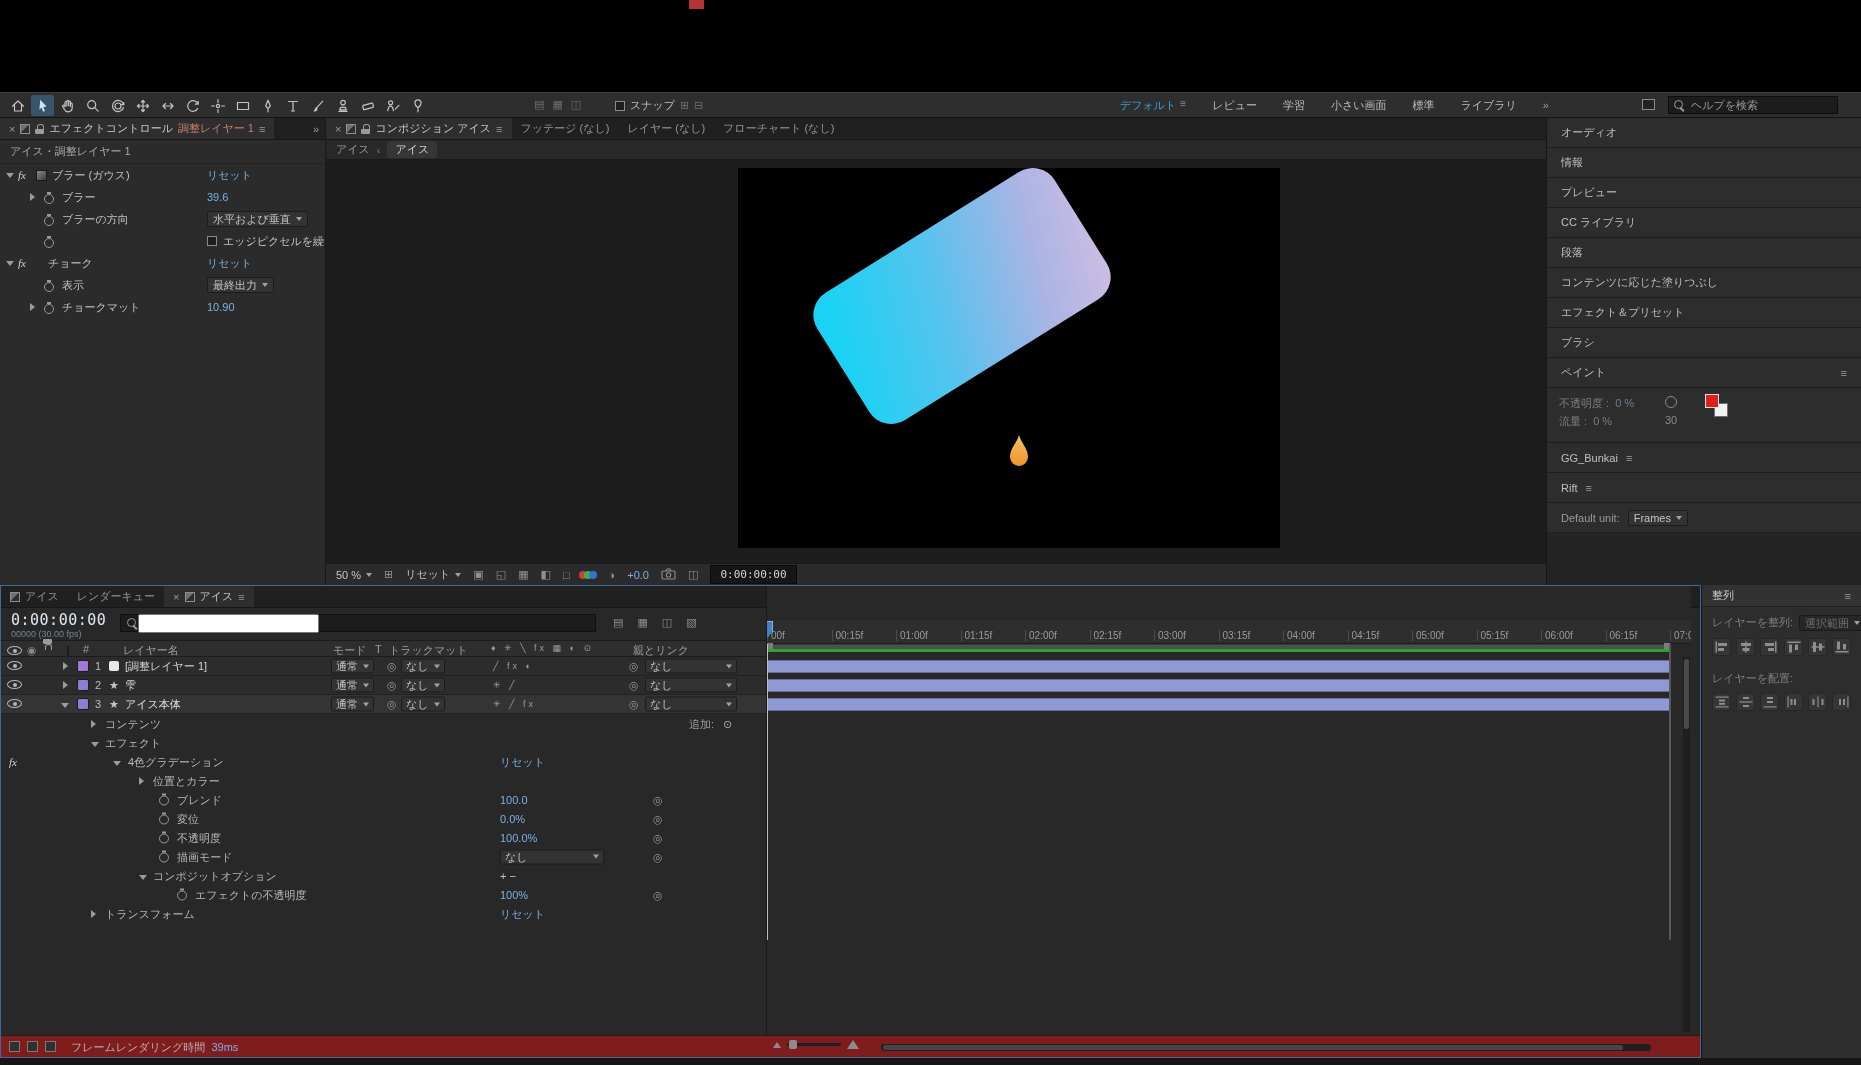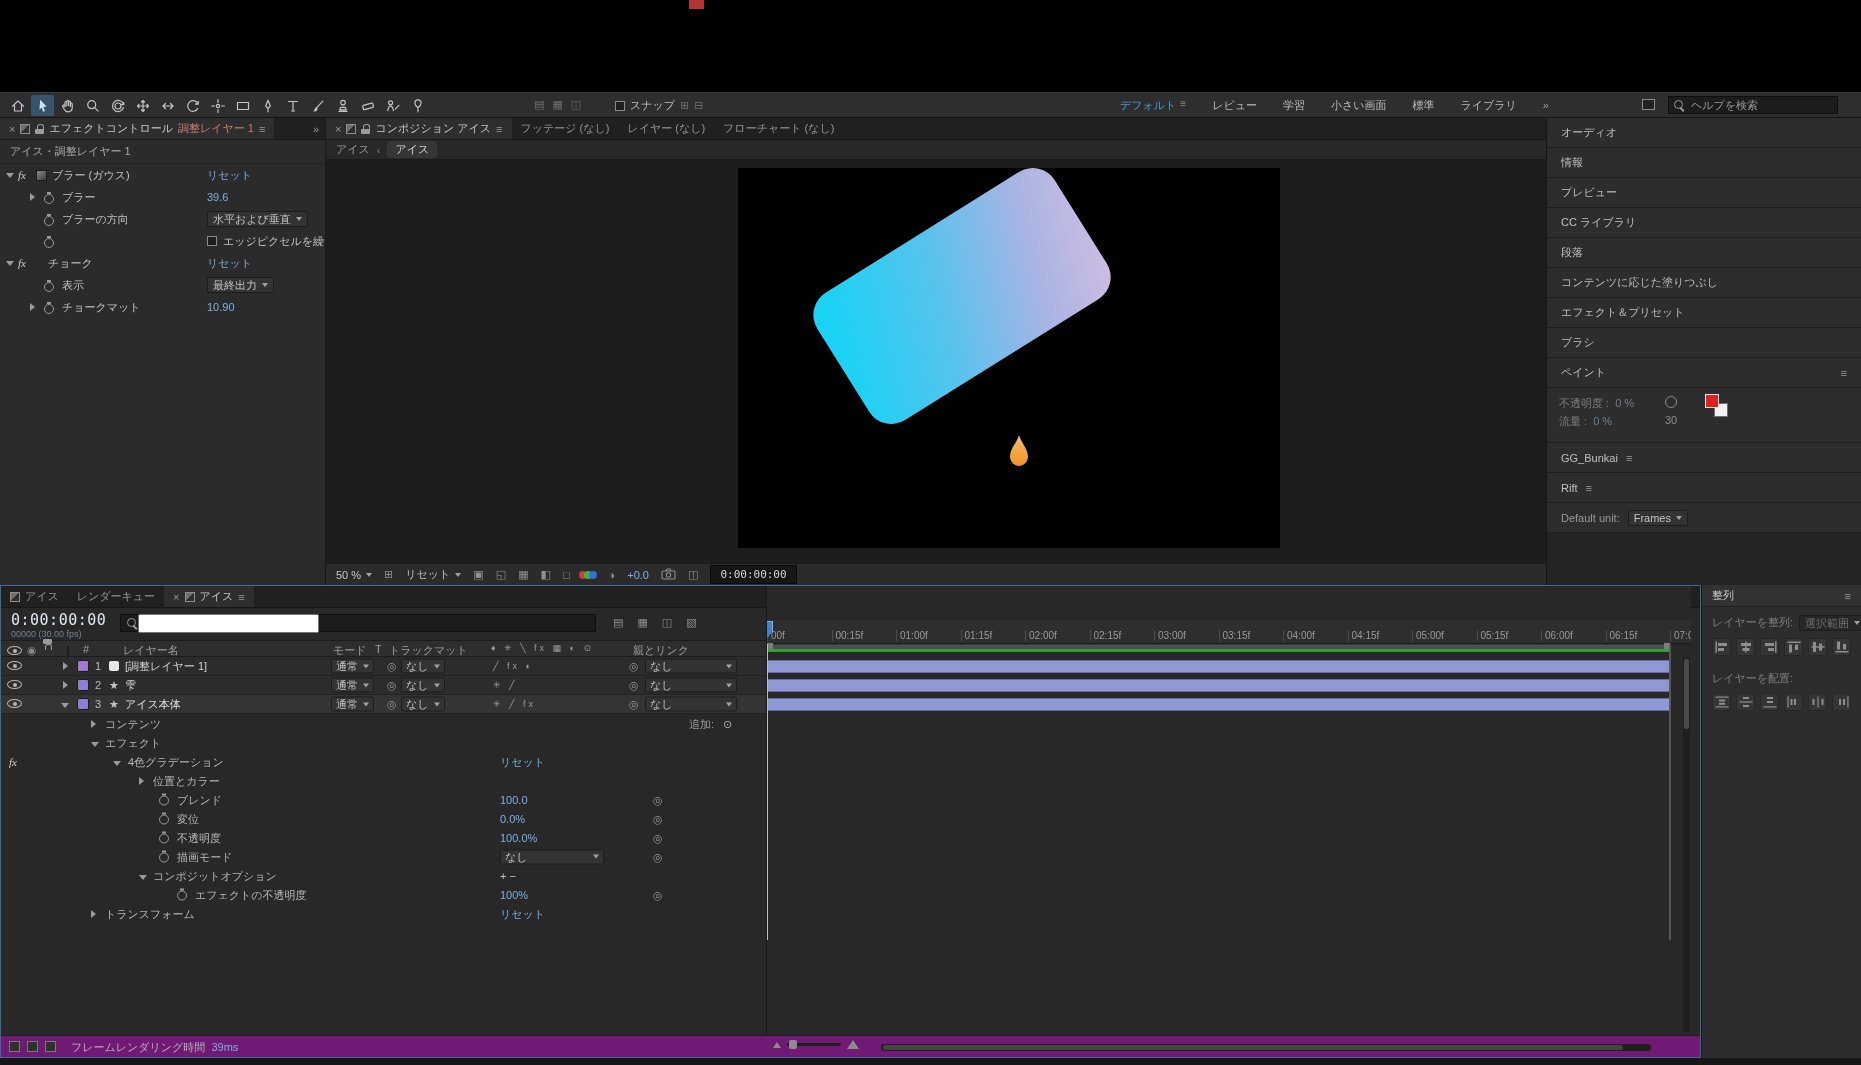--- a/index.html
+++ b/index.html
@@ -119,21 +119,21 @@
 .rl{width:64.5px;flex:0 0 auto;color:#9a9a9a;font-size:10px;padding-left:3px;border-left:1px solid #4d4d4d;height:11px;margin-top:10px;line-height:11px}
 .wabar{position:absolute;left:0;top:58px;width:903px;height:5px;background:#4e4e4e;border-top:1px solid #3a3a3a}
 .wahandle{position:absolute;top:57px;width:6px;height:7px;background:#7d7d7d}
 .render-green{position:absolute;left:0;top:63px;width:903px;height:3px;background:#2fa32f}
 .lbar{position:absolute;left:0;width:903px;height:13px;background:#8f99d3;border:1px solid #656ca6;border-radius:1px}
 .cti-line{position:absolute;left:0;top:58px;width:1px;height:296px;background:#b9c2cc}
 .cti-head{position:absolute;left:-4px;top:35px;width:10px;height:16px;background:#3f83c4;border:1px solid #7fb3e2;clip-path:polygon(0 0,100% 0,100% 62%,50% 100%,0 62%)}
 .endline{position:absolute;left:902px;top:58px;width:2px;height:296px;background:#585858}
 .vsb{position:absolute;left:916px;top:71px;width:7px;height:375px;background:#1f1f1f}
 .vsb-t{position:absolute;left:1px;top:2px;width:5px;height:70px;background:#4a4a4a;border-radius:2px}
-.tl-bottom{position:absolute;left:0;top:449px;width:1699px;height:22px;background:#701a75;border-top:1px solid #1c1c1c}
+.tl-bottom{position:absolute;left:0;top:449px;width:1699px;height:22px;background:#7f1d1d;border-top:1px solid #1c1c1c}
 .mi{position:absolute;top:5px;width:11px;height:11px;border:1px solid #7a7a7a;background:#303030}
 .statustext{position:absolute;left:70px;top:4px;color:#b5b5b5}
 .zoomctl{position:absolute;left:772px;top:4px;display:flex;align-items:center;gap:6px}
 .mtn-s{width:0;height:0;border-left:4px solid transparent;border-right:4px solid transparent;border-bottom:6px solid #8c8c8c}
 .mtn-b{width:0;height:0;border-left:6px solid transparent;border-right:6px solid transparent;border-bottom:9px solid #8c8c8c}
 .zoom-track{position:relative;width:54px;height:3px;background:#1e1e1e;border-radius:2px}
 .zoom-thumb{position:absolute;left:2px;top:-3px;width:8px;height:9px;background:#8c8c8c;border-radius:2px}
 .hsb{position:absolute;left:880px;top:8px;width:770px;height:7px;background:#1f1f1f;border-radius:3px}
 .hsb-t{position:absolute;left:2px;top:1px;width:740px;height:5px;background:#454545;border-radius:3px}
 

